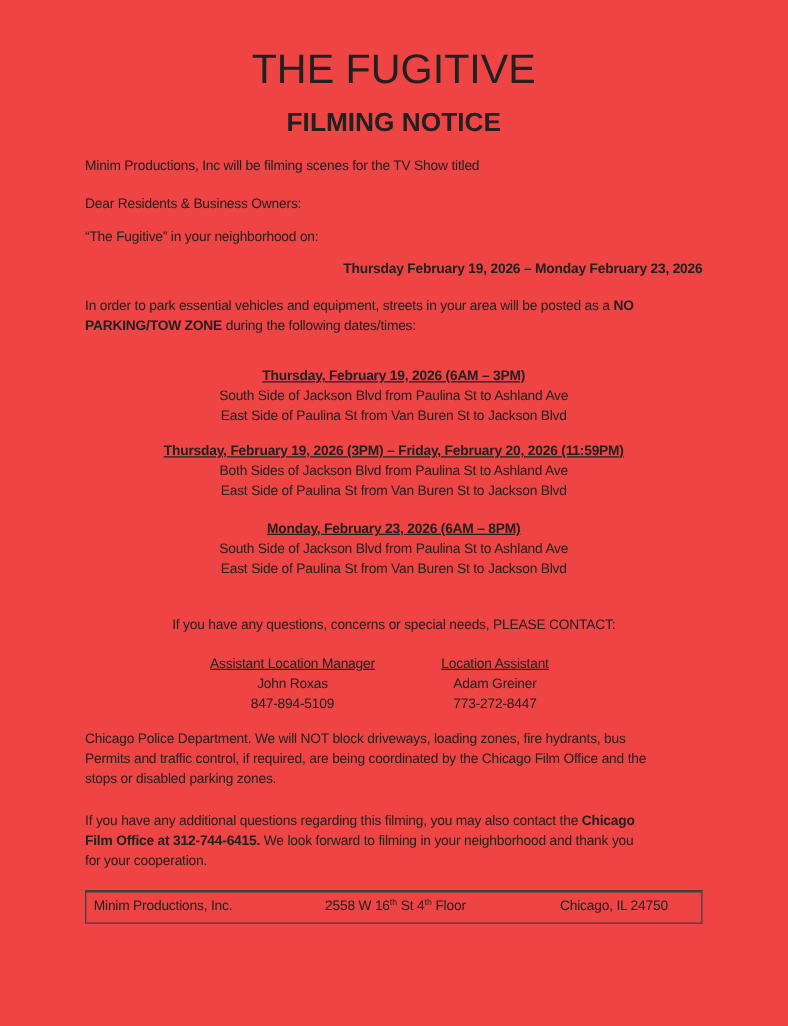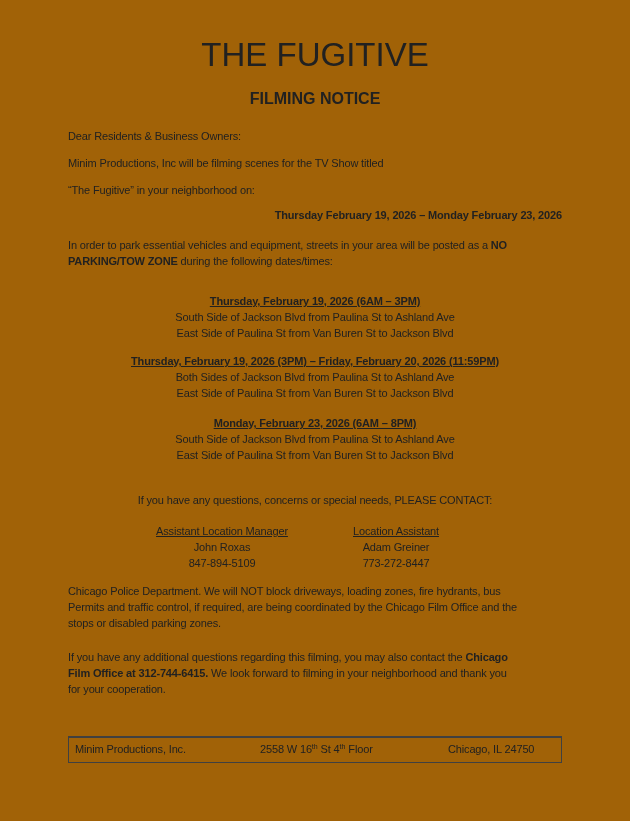--- a/index.html
+++ b/index.html
@@ -1,78 +1,78 @@
 <!DOCTYPE html>
 <html><head>
 <meta charset="utf-8">
 <style>
   html,body{margin:0;padding:0;background:#e8e8e8;}
   .page{
     position:relative;
     width:630px;height:821px;
-    background:#a16207;
+    background:#ef4444;
     box-sizing:border-box;
     padding:34px 68px 16px 68px;
     font-family:"Liberation Sans","DejaVu Sans",sans-serif;
     font-size:11px;line-height:16px;
     letter-spacing:-0.15px;
     color:#212121;
     overflow:hidden;
   }
   .doc-title{
     font-size:33px;line-height:42px;font-weight:400;
     text-align:center;margin:0;letter-spacing:0;
   }
   .doc-subtitle{
-    font-size:16px;line-height:30px;font-weight:700;
+    font-size:21px;line-height:30px;font-weight:700;
     text-align:center;margin:8px 0 0 0;letter-spacing:0;
   }
   .para{margin:11px 0 0 0;}
   .salutation{margin-top:14px;}
   .date-range{margin-top:9px;text-align:right;font-weight:700;}
   .parking-notice{margin-top:14px;text-align:left;}
   .bold{font-weight:700;}
   .sched-block{text-align:center;}
   .sched-a{margin-top:24px;}
   .sched-b{margin-top:12px;}
   .sched-c{margin-top:14px;}
   .sched-heading{font-weight:700;text-decoration:underline;}
   .contact-intro{margin-top:29px;text-align:center;}
   .contacts-row{position:relative;margin-top:15px;height:48px;}
   .contact-col{position:absolute;top:0;text-align:center;}
-  .contact-col-1{left:4px;width:300px;}
+  .contact-col-1{left:16px;width:300px;}
   .contact-col-2{left:238px;width:180px;}
   .contact-role{text-decoration:underline;}
   .body-par{margin-top:12px;}
   .closing-par{margin-top:18px;}
   .line{white-space:nowrap;}
   .footer-box{
-    margin-top:39px;
+    margin-top:15px;
     box-sizing:border-box;
     height:27px;
     border:1px solid #404040;
     border-top-width:2px;
     padding:3px 6px 0 6px;
     display:flex;
   }
   .footer-col-company{width:185px;}
   .footer-col-address{width:188px;}
   .footer-col-city{flex:1;}
   sup.ord{font-size:7px;letter-spacing:0;vertical-align:4px;line-height:0;}
 </style>
 </head>
 <body>
 
 <div class="page">
 
   <h1 class="doc-title">THE FUGITIVE</h1>
   <h2 class="doc-subtitle">FILMING NOTICE</h2>
 
+  <p class="para">Minim Productions, Inc  will be filming scenes for the TV Show titled</p>
   <p class="para salutation">Dear Residents &amp; Business Owners:</p>
-  <p class="para">Minim Productions, Inc  will be filming scenes for the TV Show titled</p>
   <p class="para">“The Fugitive” in your neighborhood on:</p>
   <p class="para date-range">Thursday February 19, 2026 – Monday February 23, 2026</p>
 
   <div class="parking-notice">
     <div class="line"><span>In order to park essential vehicles and equipment, streets in your area will be posted as a </span><span class="bold">NO</span></div>
     <div class="line"><span class="bold">PARKING/TOW ZONE</span><span> during the following dates/times:</span></div>
   </div>
 
   <div class="sched-block sched-a">
     <div class="line sched-heading">Thursday, February 19, 2026 (6AM – 3PM)</div>

